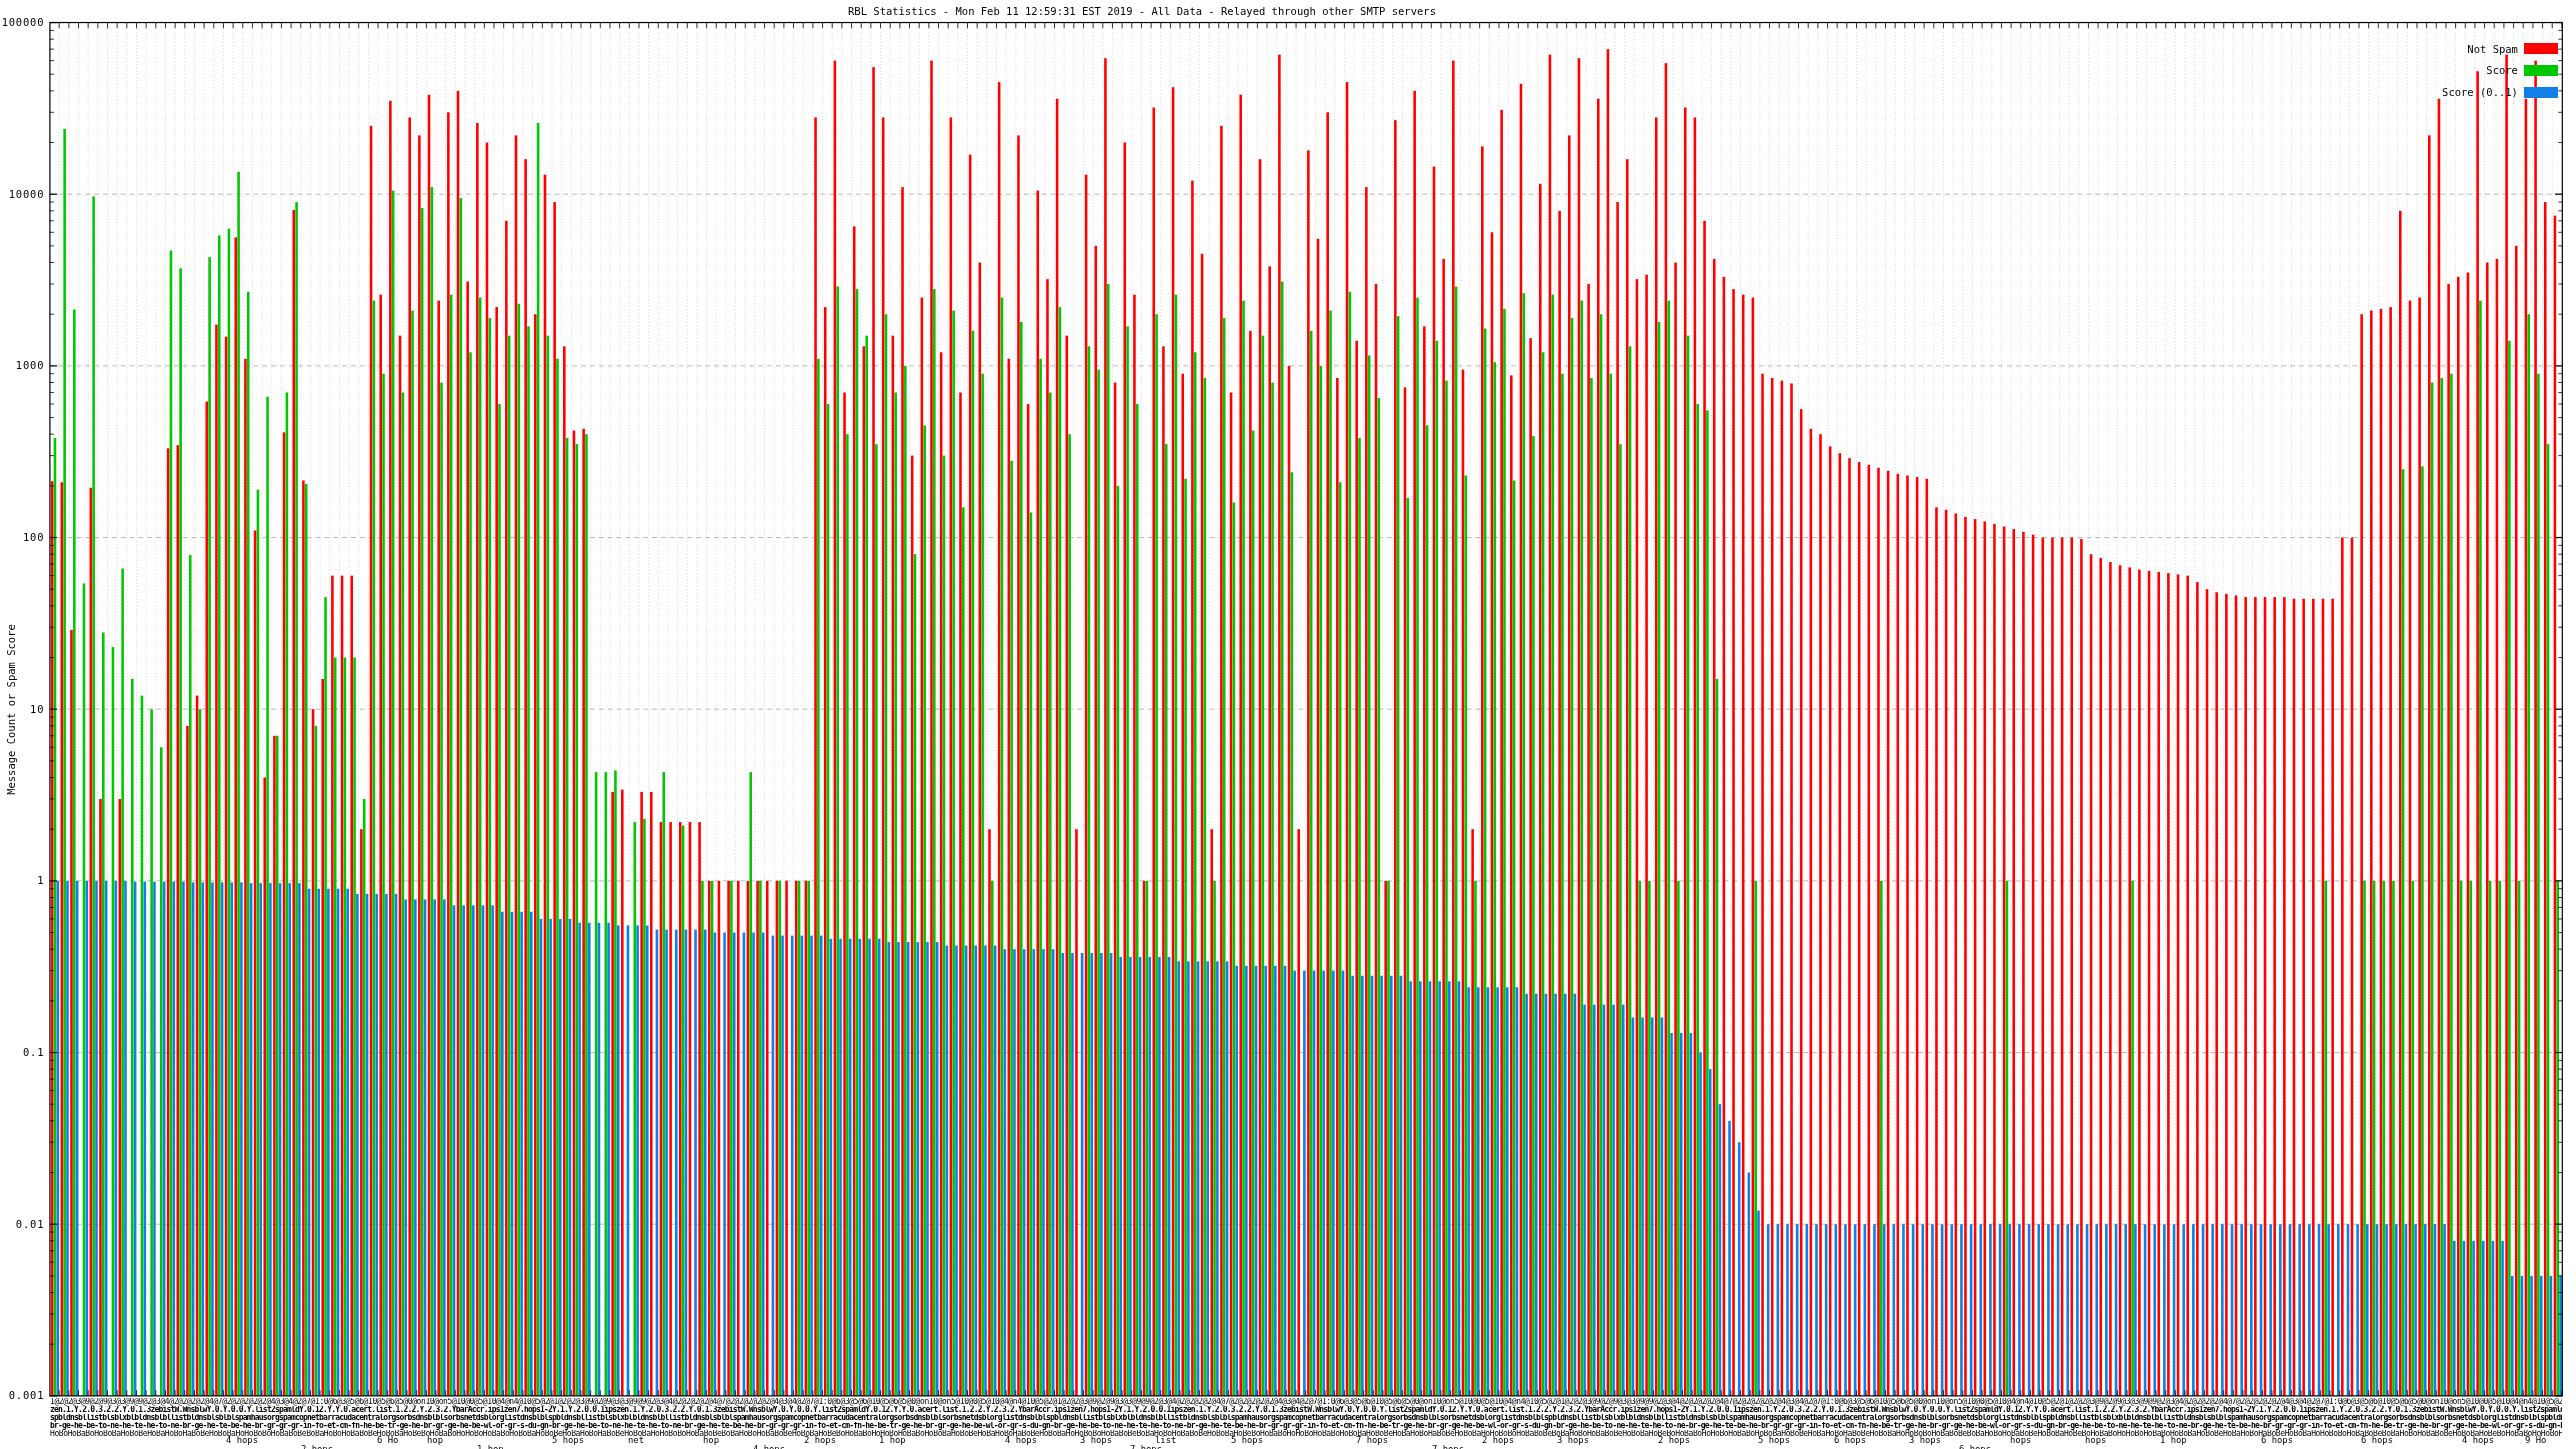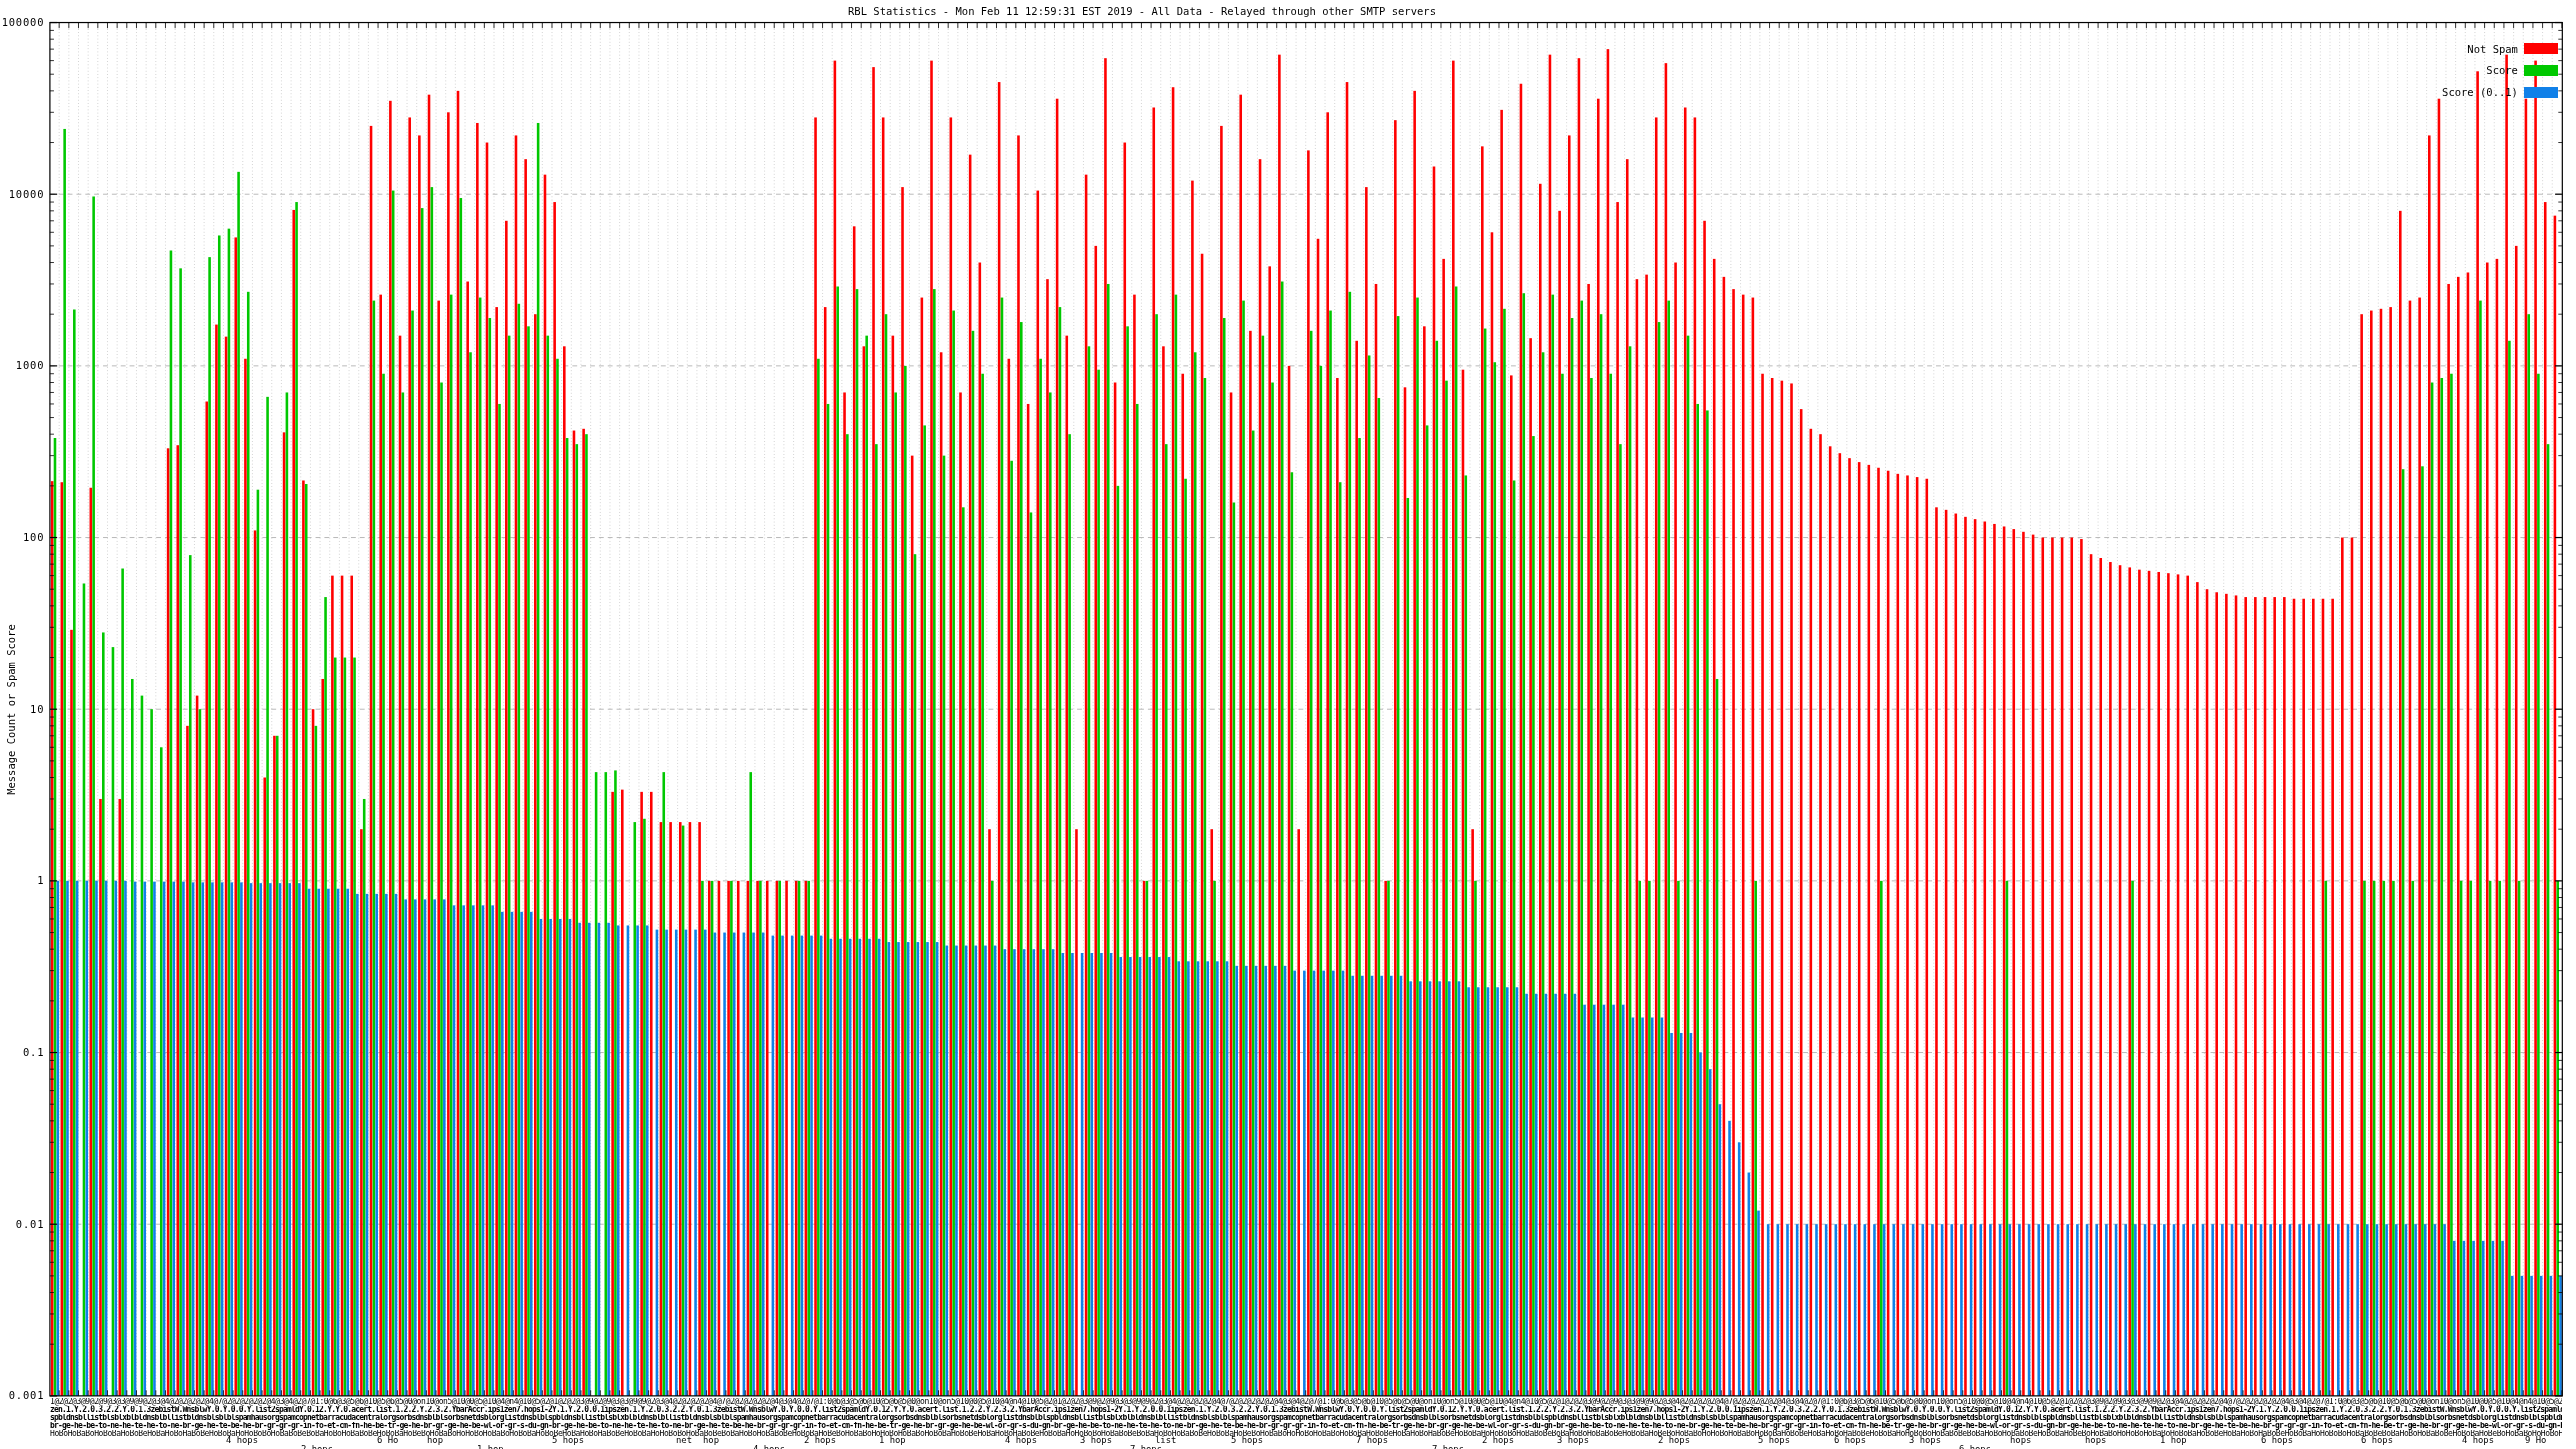--- a/index.html
+++ b/index.html
@@ -1699,21 +1699,21 @@
 <div class="xr" style="top:1398px">1@2@2@3@9@2@9@3@3@9@9@2@3@4@2@2@2@2@4@7@2@2@2@2@2@4@3@4@2@7@1:0@6@3@5@6@10@5@6@5@0@on10@on5@10@0@5@10@4@n4@10@5@2@1@2@2@3@9@2@9@3@3@9@9@2@3@4@2@2@2@2@4@7@2@2@2@2@2@4@3@4@2@7@1:0@6@3@5@6@10@5@6@5@0@on10@on5@10@0@5@10@4@n4@10@5@2@1@2@2@3@9@2@9@3@3@9@9@2@3@4@2@2@2@2@4@7@2@2@2@2@2@4@3@4@2@7@1:0@6@3@5@6@10@5@6@5@0@on10@on5@10@0@5@10@4@n4@10@5@2@1@2@2@3@9@2@9@3@3@9@9@2@3@4@2@2@2@2@4@7@2@2@2@2@2@4@3@4@2@7@1:0@6@3@5@6@10@5@6@5@0@on10@on5@10@0@5@10@4@n4@10@5@2@1@2@2@3@9@2@9@3@3@9@9@2@3@4@2@2@2@2@4@7@2@2@2@2@2@4@3@4@2@7@1:0@6@3@5@6@10@5@6@5@0@on10@on5@10@0@5@10@4@n4@10@5@2@1@2@2@3@9@2@9@3@3@9@9@2@3@4@2@2@2@2@4@7@2@2@2@2@2@4@3@4@2@7@1:0@6@3@5@6@10@5@6@5@0@on10@on5@10@0@5@10@4@n4@10@5@2@</div>
 <div class="xr b" style="top:1406px">zen.1.Y.2.0.3.2.2.Y.0.1.3zebistW.WnsblwY.0.Y.0.0.Y.list2spamldY.0.12.Y.Y.0.acert.list.1.2.2.Y.2.3.2.YbarAccr.ips1zen7.hops1-2Y.1.Y.2.0.0.1ipszen.1.Y.2.0.3.2.2.Y.0.1.3zebistW.WnsblwY.0.Y.0.0.Y.list2spamldY.0.12.Y.Y.0.acert.list.1.2.2.Y.2.3.2.YbarAccr.ips1zen7.hops1-2Y.1.Y.2.0.0.1ipszen.1.Y.2.0.3.2.2.Y.0.1.3zebistW.WnsblwY.0.Y.0.0.Y.list2spamldY.0.12.Y.Y.0.acert.list.1.2.2.Y.2.3.2.YbarAccr.ips1zen7.hops1-2Y.1.Y.2.0.0.1ipszen.1.Y.2.0.3.2.2.Y.0.1.3zebistW.WnsblwY.0.Y.0.0.Y.list2spamldY.0.12.Y.Y.0.acert.list.1.2.2.Y.2.3.2.YbarAccr.ips1zen7.hops1-2Y.1.Y.2.0.0.1ipszen.1.Y.2.0.3.2.2.Y.0.1.3zebistW.WnsblwY.0.Y.0.0.Y.list2spamldY.0.12.Y.Y.0.acert.list.1.2.2.Y.2.3.2.YbarAccr.ips1zen7.hops1-2Y.1.Y.2.0.0.1ipszen.1.Y.2.0.3.2.2.Y.0.1.3zebistW.WnsblwY.0.Y.0.0.Y.list2spamldY.0.12.Y.Y.0.acert.list.1.2.2.Y.2.3.2.YbarAccr.ips1zen7.hops1-2Y.1.Y.2.0.0.1ips</div>
 <div class="xr b" style="top:1414px">spbldnsbllistblsblxblbldnsblbllistbldnsblsblblspamhausorgspamcopnetbarracudacentralorgsorbsdnsblblsorbsnetdsblorglistdnsblblspbldnsbllistblsblxblbldnsblbllistbldnsblsblblspamhausorgspamcopnetbarracudacentralorgsorbsdnsblblsorbsnetdsblorglistdnsblblspbldnsbllistblsblxblbldnsblbllistbldnsblsblblspamhausorgspamcopnetbarracudacentralorgsorbsdnsblblsorbsnetdsblorglistdnsblblspbldnsbllistblsblxblbldnsblbllistbldnsblsblblspamhausorgspamcopnetbarracudacentralorgsorbsdnsblblsorbsnetdsblorglistdnsblblspbldnsbllistblsblxblbldnsblbllistbldnsblsblblspamhausorgspamcopnetbarracudacentralorgsorbsdnsblblsorbsnetdsblorglistdnsblblspbldnsbllistblsblxblbldnsblbllistbldnsblsblblspamhausorgspamcopnetbarracudacentralorgsorbsdnsblblsorbsnetdsblorglistdnsblblspbldnsbllistblsblxblbldnsblbllistbldnsblsblblspamhausorgspamcopnetbarracudacentralorgsorbsdnsblblsorbsnetdsblorglistdnsblbl</div>
 <div class="xr b" style="top:1422px">br-ge-he-be-to-ne-he-te-he-to-ne-br-ge-he-te-be-he-br-gr-gr-gr-in-fo-et-cm-fn-he-be-tr-ge-he-br-gr-ge-he-be-wl-or-gr-s-du-gn-br-ge-he-be-to-ne-he-te-he-to-ne-br-ge-he-te-be-he-br-gr-gr-gr-in-fo-et-cm-fn-he-be-tr-ge-he-br-gr-ge-he-be-wl-or-gr-s-du-gn-br-ge-he-be-to-ne-he-te-he-to-ne-br-ge-he-te-be-he-br-gr-gr-gr-in-fo-et-cm-fn-he-be-tr-ge-he-br-gr-ge-he-be-wl-or-gr-s-du-gn-br-ge-he-be-to-ne-he-te-he-to-ne-br-ge-he-te-be-he-br-gr-gr-gr-in-fo-et-cm-fn-he-be-tr-ge-he-br-gr-ge-he-be-wl-or-gr-s-du-gn-br-ge-he-be-to-ne-he-te-he-to-ne-br-ge-he-te-be-he-br-gr-gr-gr-in-fo-et-cm-fn-he-be-tr-ge-he-br-gr-ge-he-be-wl-or-gr-s-du-gn-br-ge-he-be-to-ne-he-te-he-to-ne-br-ge-he-te-be-he-br-gr-gr-gr-in-fo-et-cm-fn-he-be-tr-ge-he-br-gr-ge-he-be-wl-or-gr-s-du-gn-br-ge-he-be-to-ne-he-te-he-to-ne-br-ge-he-te-be-he-br-gr-gr-gr-in-fo-et-cm-fn-he-be-tr-ge-he-br-gr-ge-he-be-wl-or-gr-s-du-gn-</div>
 <div class="xr" style="top:1430px">HoBoHoBaBoHoBoBaHoBoBeHoBaHoBoHaBoBeHoBoBaHoHoBoBoHoBaBoBeBoBaHoBoHoBaBoBeHoBoBaHoBeBoHoBaBoHoHoBoHoBaBoHoBoBaHoBoBeHoBaHoBoHaBoBeHoBoBaHoHoBoBoHoBaBoBeBoBaHoBoHoBaBoBeHoBoBaHoBeBoHoBaBoHoHoBoHoBaBoHoBoBaHoBoBeHoBaHoBoHaBoBeHoBoBaHoHoBoBoHoBaBoBeBoBaHoBoHoBaBoBeHoBoBaHoBeBoHoBaBoHoHoBoHoBaBoHoBoBaHoBoBeHoBaHoBoHaBoBeHoBoBaHoHoBoBoHoBaBoBeBoBaHoBoHoBaBoBeHoBoBaHoBeBoHoBaBoHoHoBoHoBaBoHoBoBaHoBoBeHoBaHoBoHaBoBeHoBoBaHoHoBoBoHoBaBoBeBoBaHoBoHoBaBoBeHoBoBaHoBeBoHoBaBoHoHoBoHoBaBoHoBoBaHoBoBeHoBaHoBoHaBoBeHoBoBaHoHoBoBoHoBaBoBeBoBaHoBoHoBaBoBeHoBoBaHoBeBoHoBaBoHoHoBoHoBaBoHoBoBaHoBoBeHoBaHoBoHaBoBeHoBoBaHoHoBoBoHoBaBoBeBoBaHoBoHoBaBoBeHoBoBaHoBeBoHoBaBoHoHoBoHoBaBoHoBoBaHoBoBeHoBaHoBoHaBoBeHoBoBaHoHoBoBoHoBaBoBeBoBaHoBoHoBaBoBeHoBoBaHoBeBoHoBaBoHo</div>
 <div id="hops">
     <span class="hop" style="left: 226px; top: 1435px;">4 hops</span>
     <span class="hop" style="left: 377px; top: 1435px;">6 Ho</span>
     <span class="hop" style="left: 427px; top: 1435px;">hop</span>
     <span class="hop" style="left: 552px; top: 1435px;">5 hops</span>
-    <span class="hop" style="left: 628px; top: 1435px; margin-left: 48px;">net</span>
+    <span class="hop" style="left: 628px; top: 1435px;">net</span>
     <span class="hop" style="left: 703px; top: 1435px;">hop</span>
     <span class="hop" style="left: 804px; top: 1435px;">2 hops</span>
     <span class="hop" style="left: 879px; top: 1435px;">1 hop</span>
     <span class="hop" style="left: 1005px; top: 1435px;">4 hops</span>
     <span class="hop" style="left: 1080px; top: 1435px;">3 hops</span>
     <span class="hop" style="left: 1155px; top: 1435px;">list</span>
     <span class="hop" style="left: 1231px; top: 1435px;">5 hops</span>
     <span class="hop" style="left: 1356px; top: 1435px;">7 hops</span>
     <span class="hop" style="left: 1482px; top: 1435px;">2 hops</span>
     <span class="hop" style="left: 1557px; top: 1435px;">3 hops</span>

